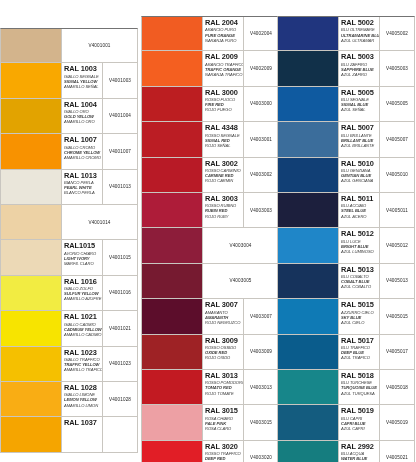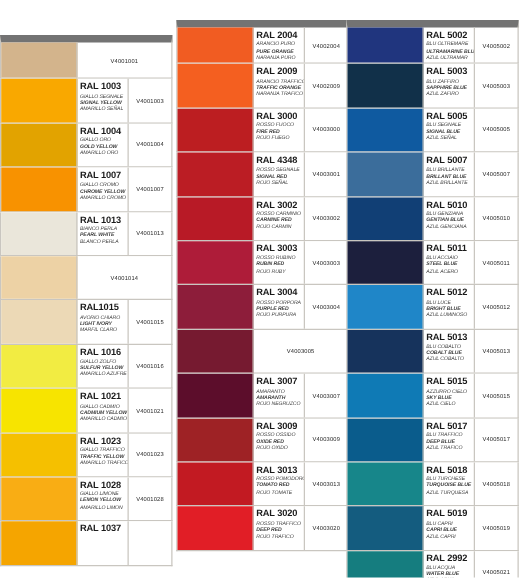--- a/index.html
+++ b/index.html
@@ -21,21 +21,21 @@
   .row{
     display:flex;
     align-items:stretch;
     height:35.4px;
     border-bottom:1px solid #c9c6c0;
     border-left:1px solid #c9c6c0;
     border-right:1px solid #c9c6c0;
     background:#ffffff;
     box-sizing:border-box;
   }
-  .row.first{border-top:6px solid #737373;}
+  .row.first{border-top:1px solid #737373;}
 
   .swatch{
     width:61px;
     flex:0 0 61px;
     border-right:1px solid #c9c6c0;
     box-sizing:border-box;
   }
 
   .names{
     flex:0 0 41px;
@@ -281,26 +281,20 @@
             <div class="nm">ROSSO RUBINO</div>
             <div class="nm en">RUBIN RED</div>
             <div class="nm">ROJO RUBY</div>
           </div>
           <div class="code">
             <span>V4003003</span>
           </div>
         </div>
         <div class="row">
           <div class="swatch" style="background: rgb(141, 29, 58);"></div>
-          <div class="names">
-            <div class="ral">RAL 3004</div>
-            <div class="nm">ROSSO PORPORA</div>
-            <div class="nm en">PURPLE RED</div>
-            <div class="nm">ROJO PURPURA</div>
-          </div>
           <div class="code">
             <span>V4003004</span>
           </div>
         </div>
         <div class="row">
           <div class="swatch" style="background: rgb(118, 26, 48);"></div>
           <div class="code">
             <span>V4003005</span>
           </div>
         </div>
@@ -331,20 +325,32 @@
         <div class="row">
           <div class="swatch" style="background: rgb(194, 26, 34);"></div>
           <div class="names">
             <div class="ral">RAL 3013</div>
             <div class="nm">ROSSO POMODORO</div>
             <div class="nm en">TOMATO RED</div>
             <div class="nm">ROJO TOMATE</div>
           </div>
           <div class="code">
             <span>V4003013</span>
+          </div>
+        </div>
+        <div class="row">
+          <div class="swatch" style="background: rgb(237, 160, 164);"></div>
+          <div class="names">
+            <div class="ral">RAL 3015</div>
+            <div class="nm">ROSA CHIARO</div>
+            <div class="nm en">PALE PINK</div>
+            <div class="nm">ROSA CLARO</div>
+          </div>
+          <div class="code">
+            <span>V4003015</span>
           </div>
         </div>
         <div class="row">
           <div class="swatch" style="background: rgb(225, 30, 38);"></div>
           <div class="names">
             <div class="ral">RAL 3020</div>
             <div class="nm">ROSSO TRAFFICO</div>
             <div class="nm en">DEEP RED</div>
             <div class="nm">ROJO TRAFICO</div>
           </div>

